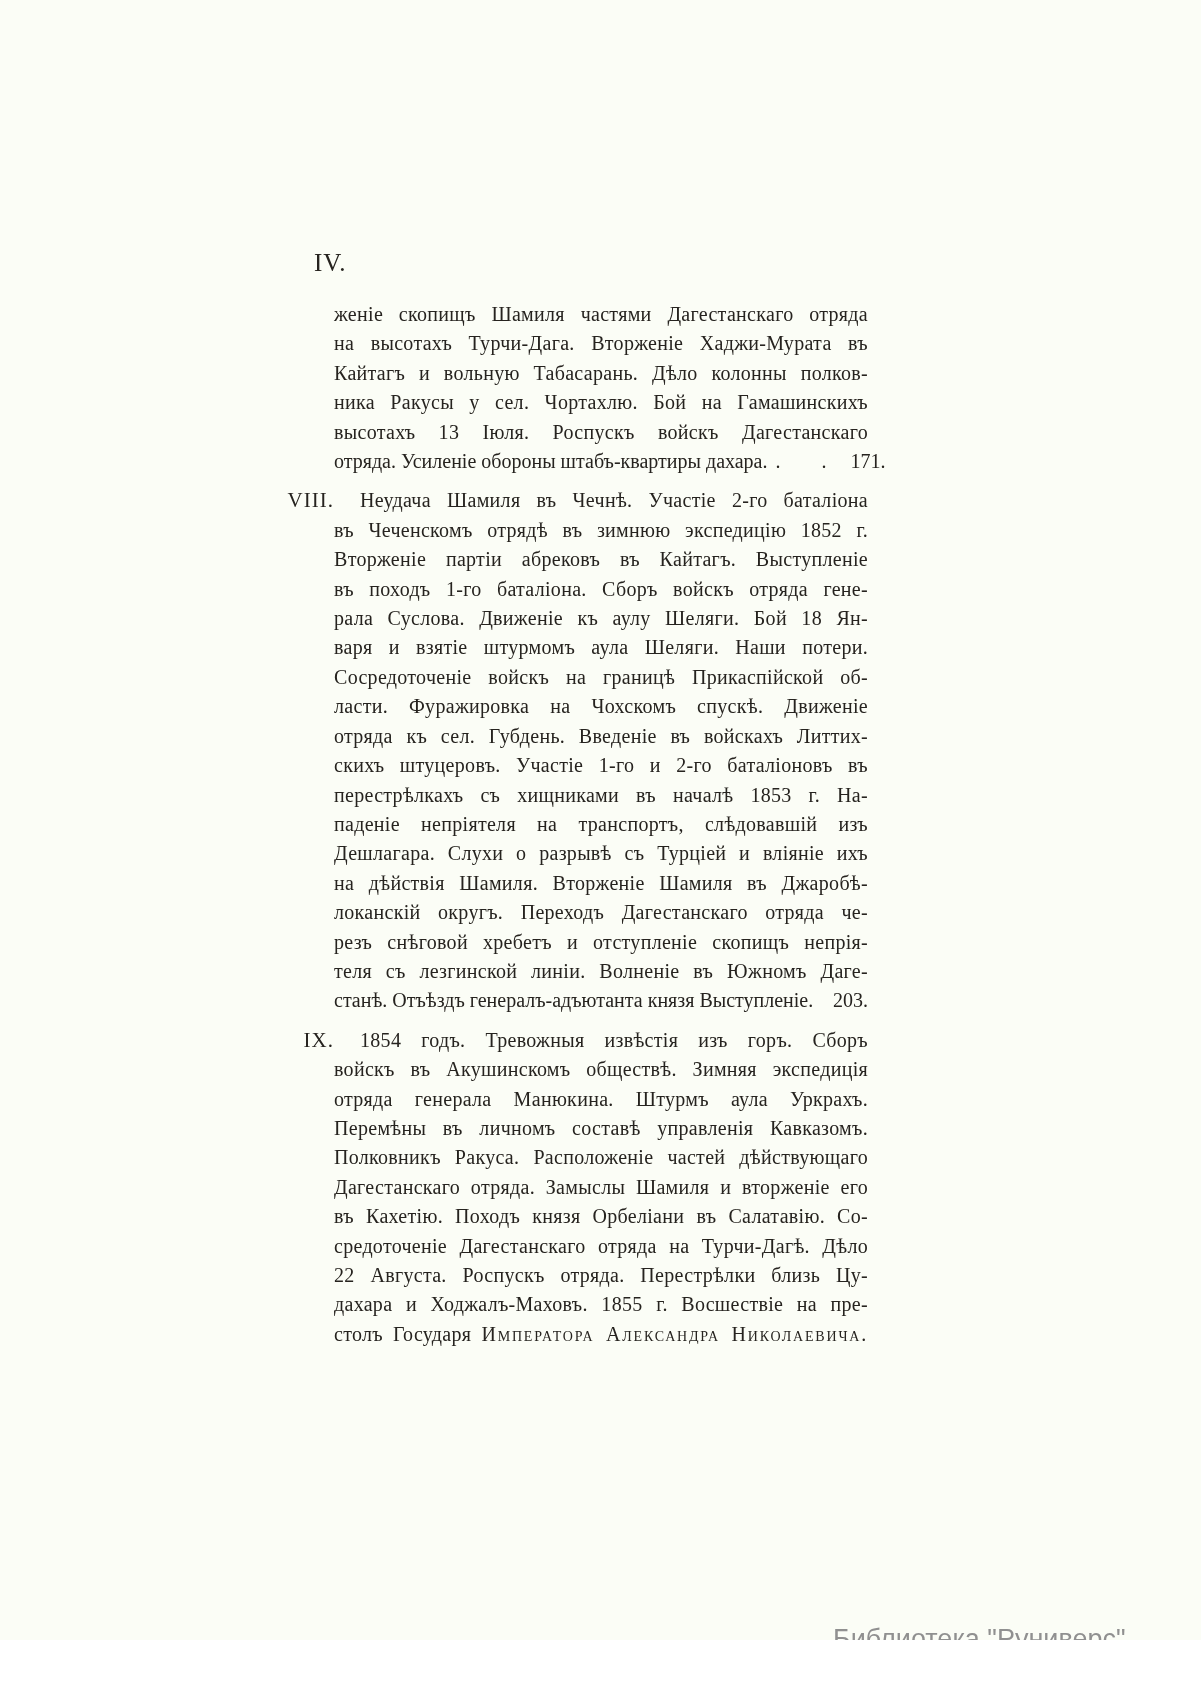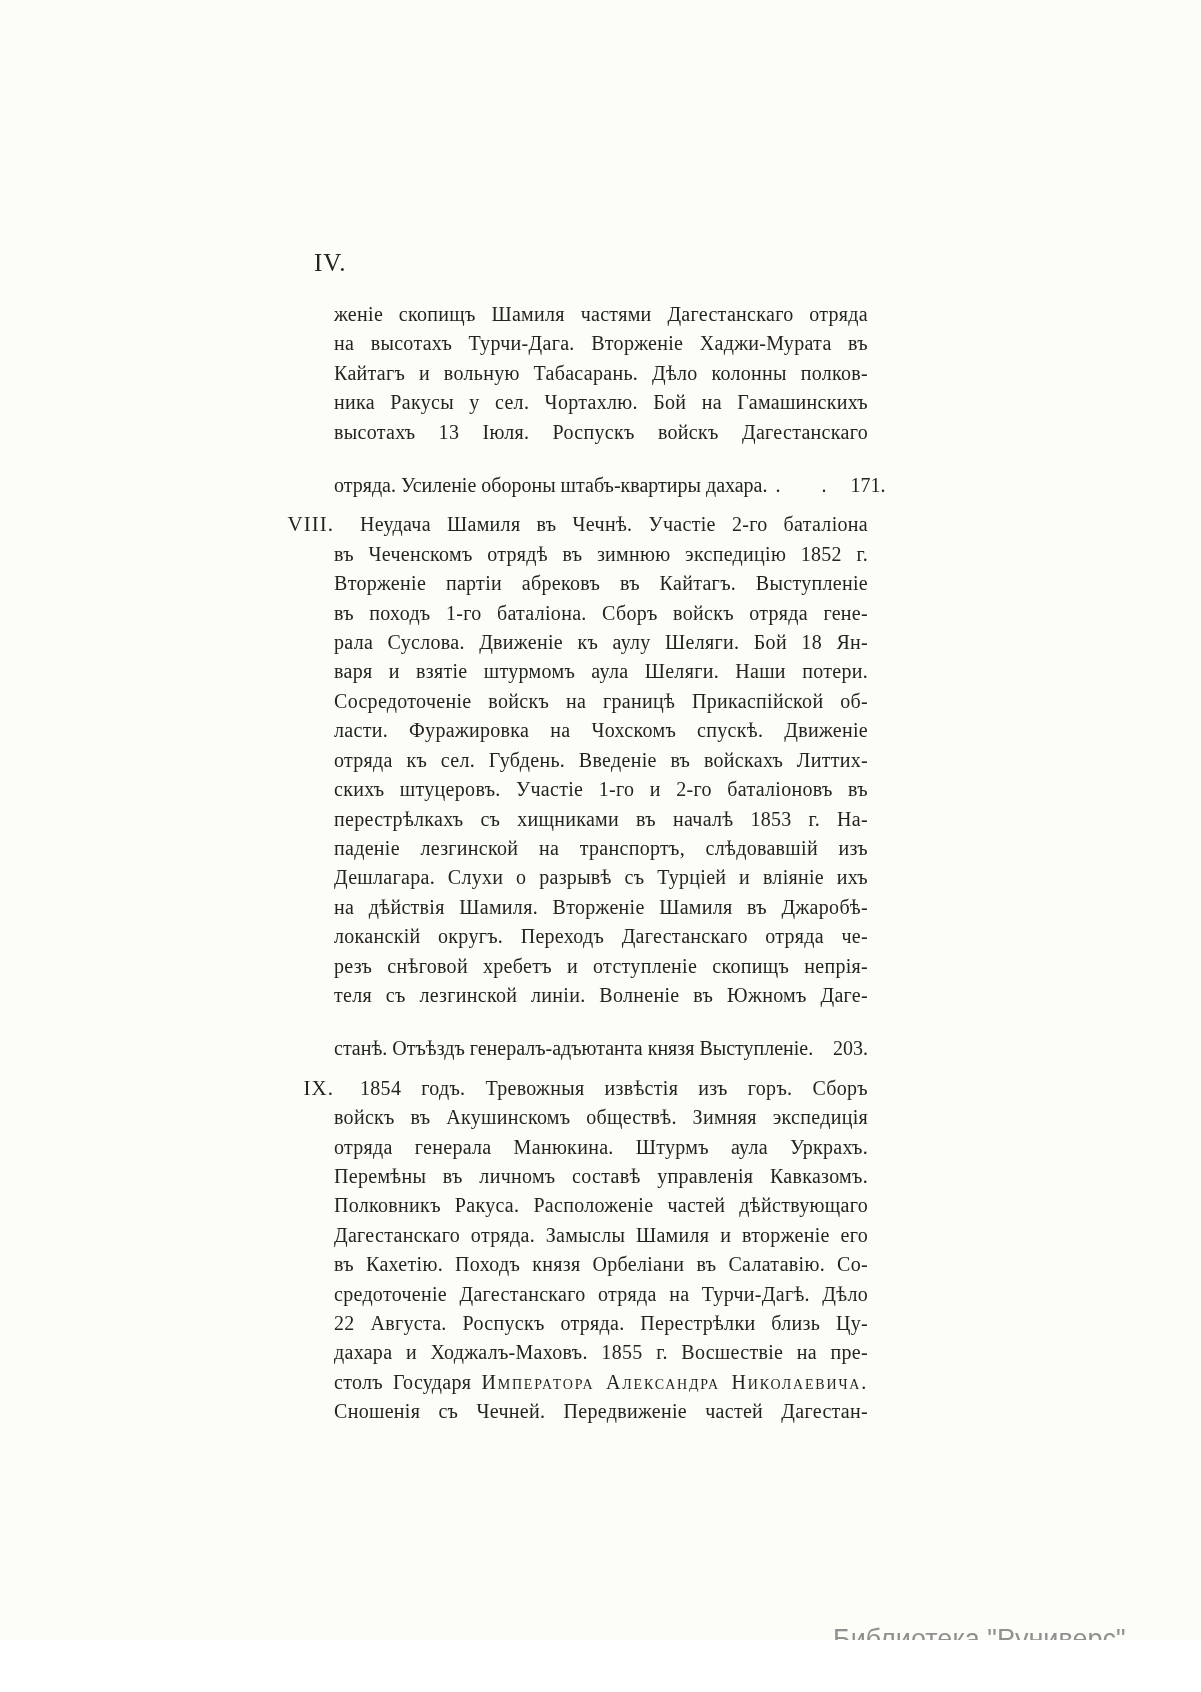--- a/index.html
+++ b/index.html
@@ -32,21 +32,21 @@
     text-align-last:justify;
     text-justify:inter-word;
   }
   .line.indent { padding-left:26px; }
   .line.flexline {
     display:flex; justify-content:space-between; align-items:baseline;
     text-align:left; text-align-last:auto; letter-spacing:0;
     white-space:nowrap;
   }
   .leader { letter-spacing:18px; padding-left:8px; }
-  .pageref { padding-left:6px;margin-top:24px; }
+  .pageref { padding-left:6px; }
   .smallcaps {
     font-variant:small-caps;
     letter-spacing:1.8px;
   }
   .watermark {
     position:absolute; left:833px; top:1624px;
     font-family:"Liberation Sans","DejaVu Sans",sans-serif;
     font-size:27px; color:#909090;
     white-space:nowrap;
   }
@@ -79,21 +79,21 @@
       <div class="line">въ Чеченскомъ отрядѣ въ зимнюю экспедицію 1852 г.</div>
       <div class="line">Вторженіе партіи абрековъ въ Кайтагъ. Выступленіе</div>
       <div class="line">въ походъ 1-го баталіона. Сборъ войскъ отряда гене-</div>
       <div class="line">рала Суслова. Движеніе къ аулу Шеляги. Бой 18 Ян-</div>
       <div class="line">варя и взятіе штурмомъ аула Шеляги. Наши потери.</div>
       <div class="line">Сосредоточеніе войскъ на границѣ Прикаспійской об-</div>
       <div class="line">ласти. Фуражировка на Чохскомъ спускѣ. Движеніе</div>
       <div class="line">отряда къ сел. Губдень. Введеніе въ войскахъ Литтих-</div>
       <div class="line">скихъ штуцеровъ. Участіе 1-го и 2-го баталіоновъ въ</div>
       <div class="line">перестрѣлкахъ съ хищниками въ началѣ 1853 г. На-</div>
-      <div class="line">паденіе лезгинской на транспортъ, слѣдовавшій изъ</div>
+      <div class="line">паденіе непріятеля на транспортъ, слѣдовавшій изъ</div>
       <div class="line">Дешлагара. Слухи о разрывѣ съ Турціей и вліяніе ихъ</div>
       <div class="line">на дѣйствія Шамиля. Вторженіе Шамиля въ Джаробѣ-</div>
       <div class="line">локанскій округъ. Переходъ Дагестанскаго отряда че-</div>
       <div class="line">резъ снѣговой хребетъ и отступленіе скопищъ непрія-</div>
       <div class="line">теля съ лезгинской линіи. Волненіе въ Южномъ Даге-</div>
       <div class="line flexline">
         <span>станѣ. Отъѣздъ генералъ-адъютанта князя Выступленіе.</span>
         <span class="pageref">203.</span>
       </div>
     </section>
@@ -107,20 +107,19 @@
       <div class="line">Полковникъ Ракуса. Расположеніе частей дѣйствующаго</div>
       <div class="line">Дагестанскаго отряда. Замыслы Шамиля и вторженіе его</div>
       <div class="line">въ Кахетію. Походъ князя Орбеліани въ Салатавію. Со-</div>
       <div class="line">средоточеніе Дагестанскаго отряда на Турчи-Дагѣ. Дѣло</div>
       <div class="line">22 Августа. Роспускъ отряда. Перестрѣлки близь Цу-</div>
       <div class="line">дахара и Ходжалъ-Маховъ. 1855 г. Восшествіе на пре-</div>
       <div class="line">
         <span>столъ Государя</span>
         <span class="smallcaps">Императора Александра Николаевича.</span>
       </div>
-      <div class="line">Сношенія съ Чечней. Передвиженіе частей Дагестан-</div>
     </section>
 
   </div>
 
   <div class="watermark">Библиотека "Руниверс"</div>
 
 </div>
 
 </body></html>

